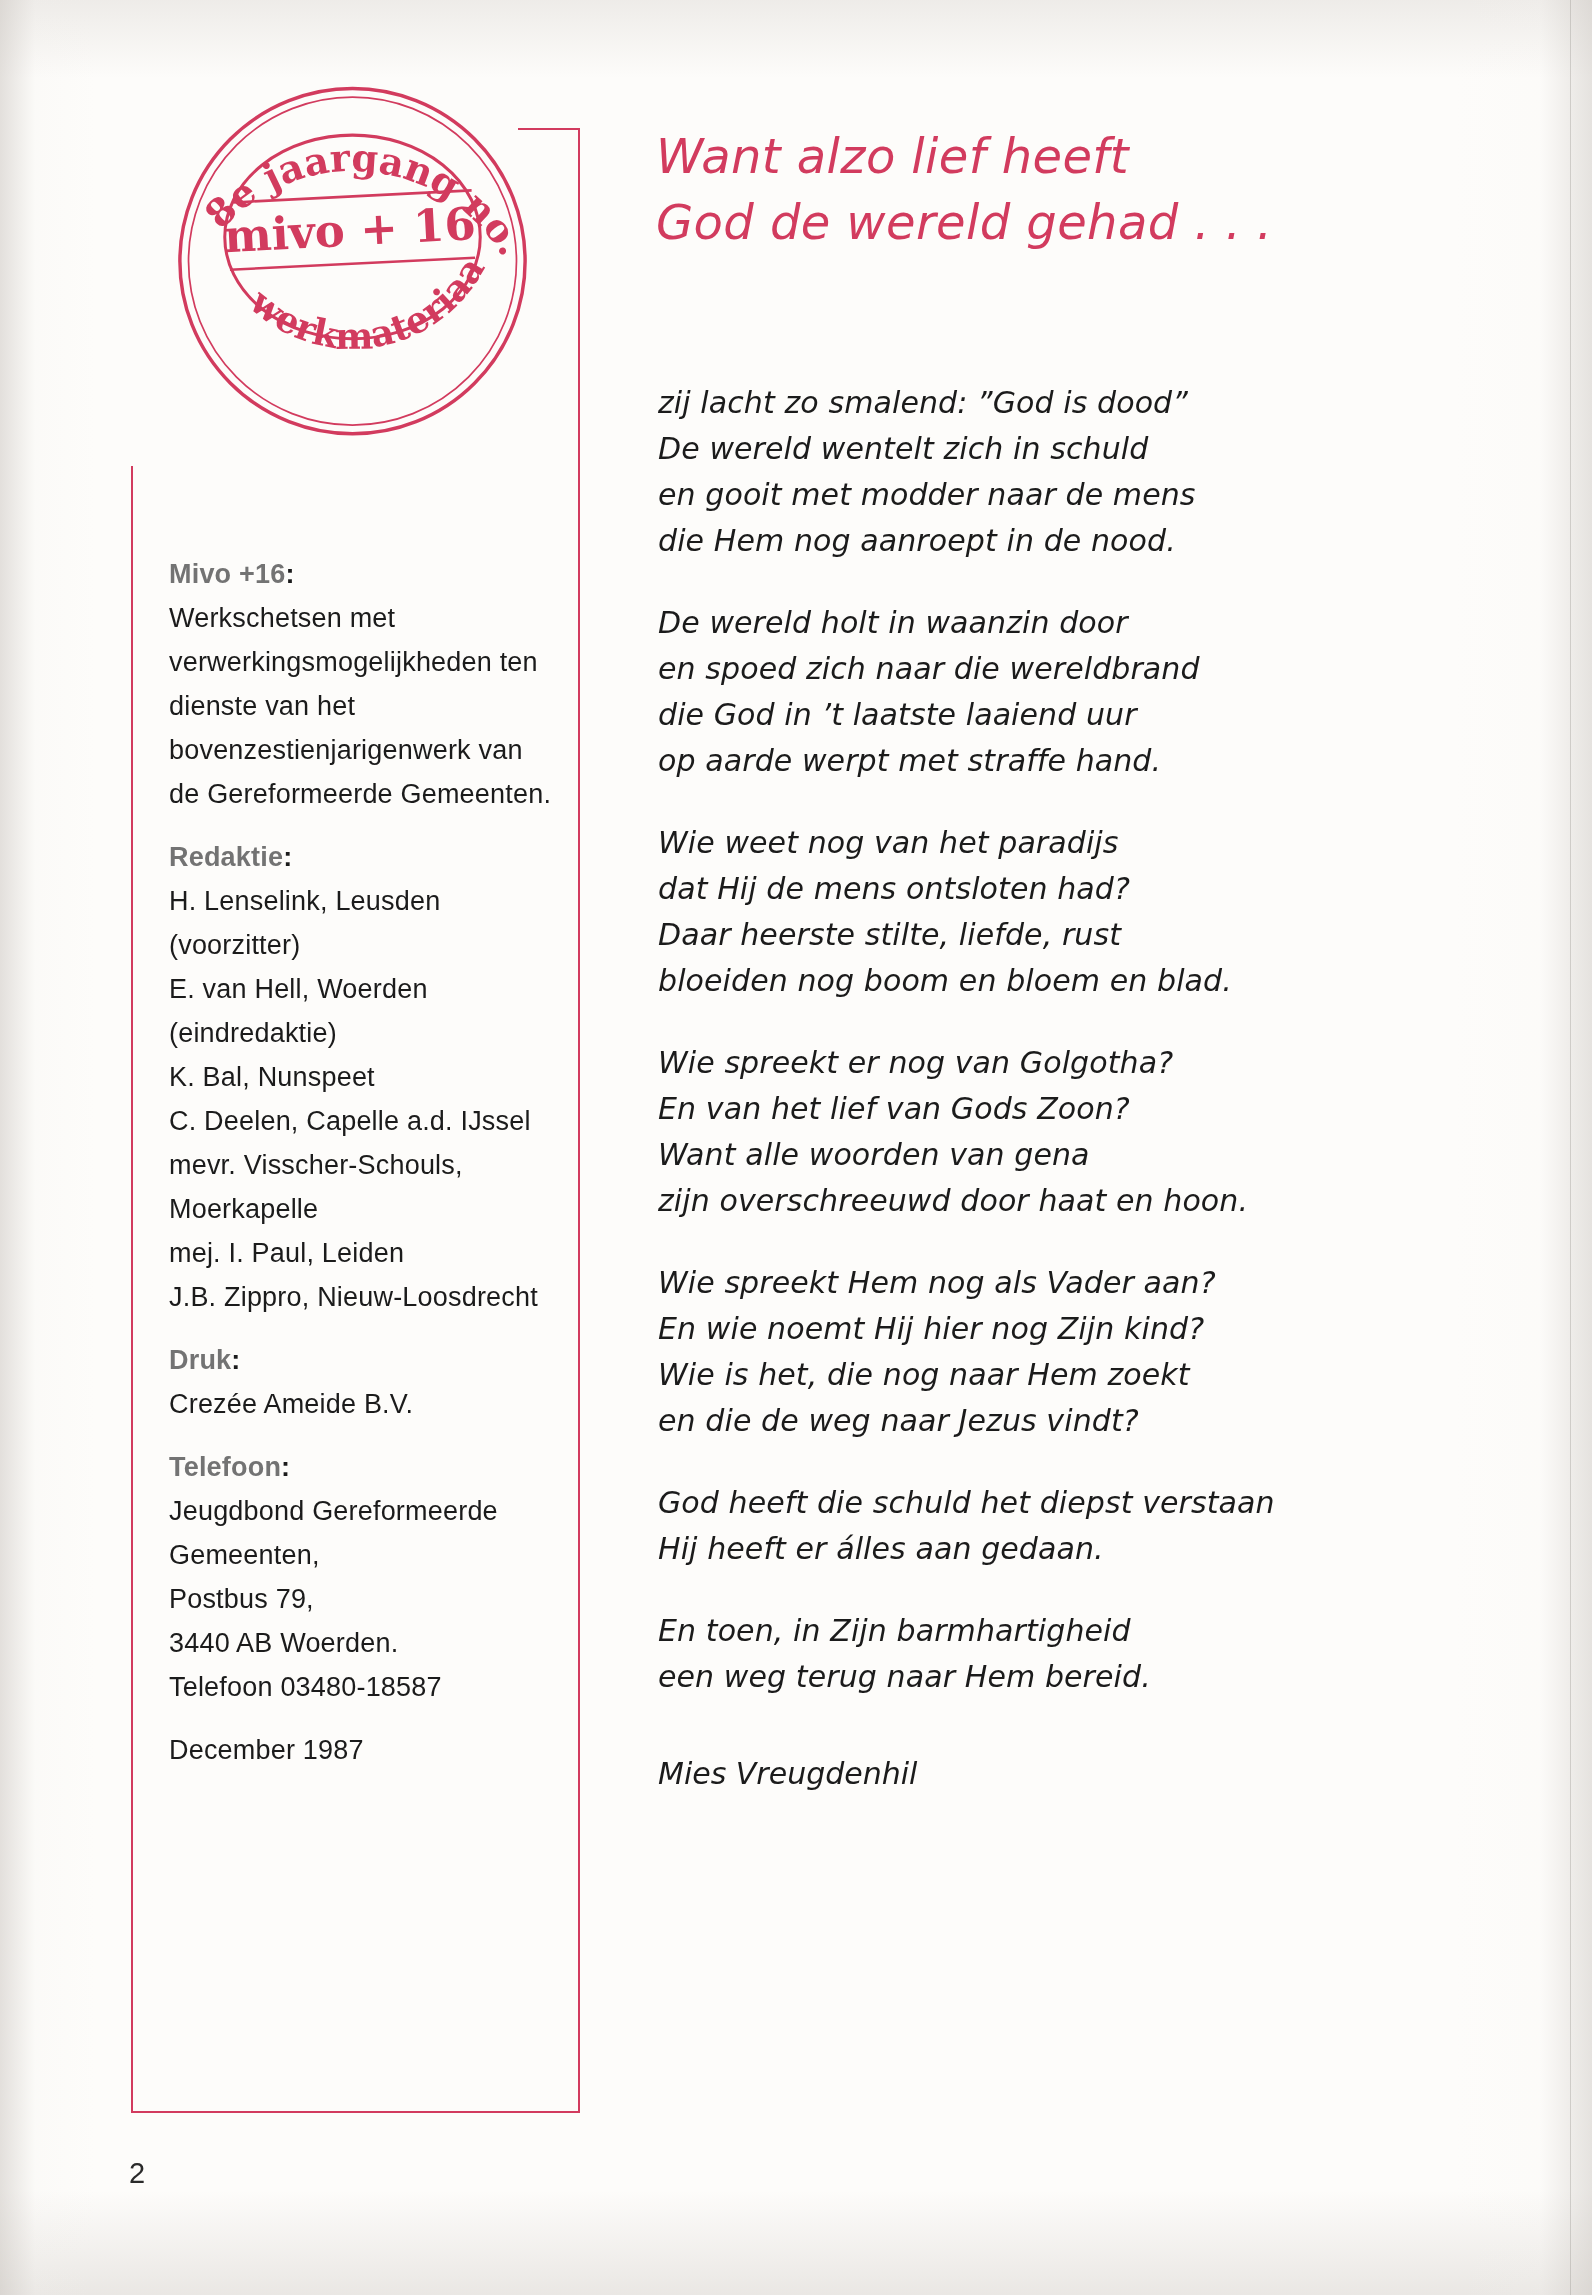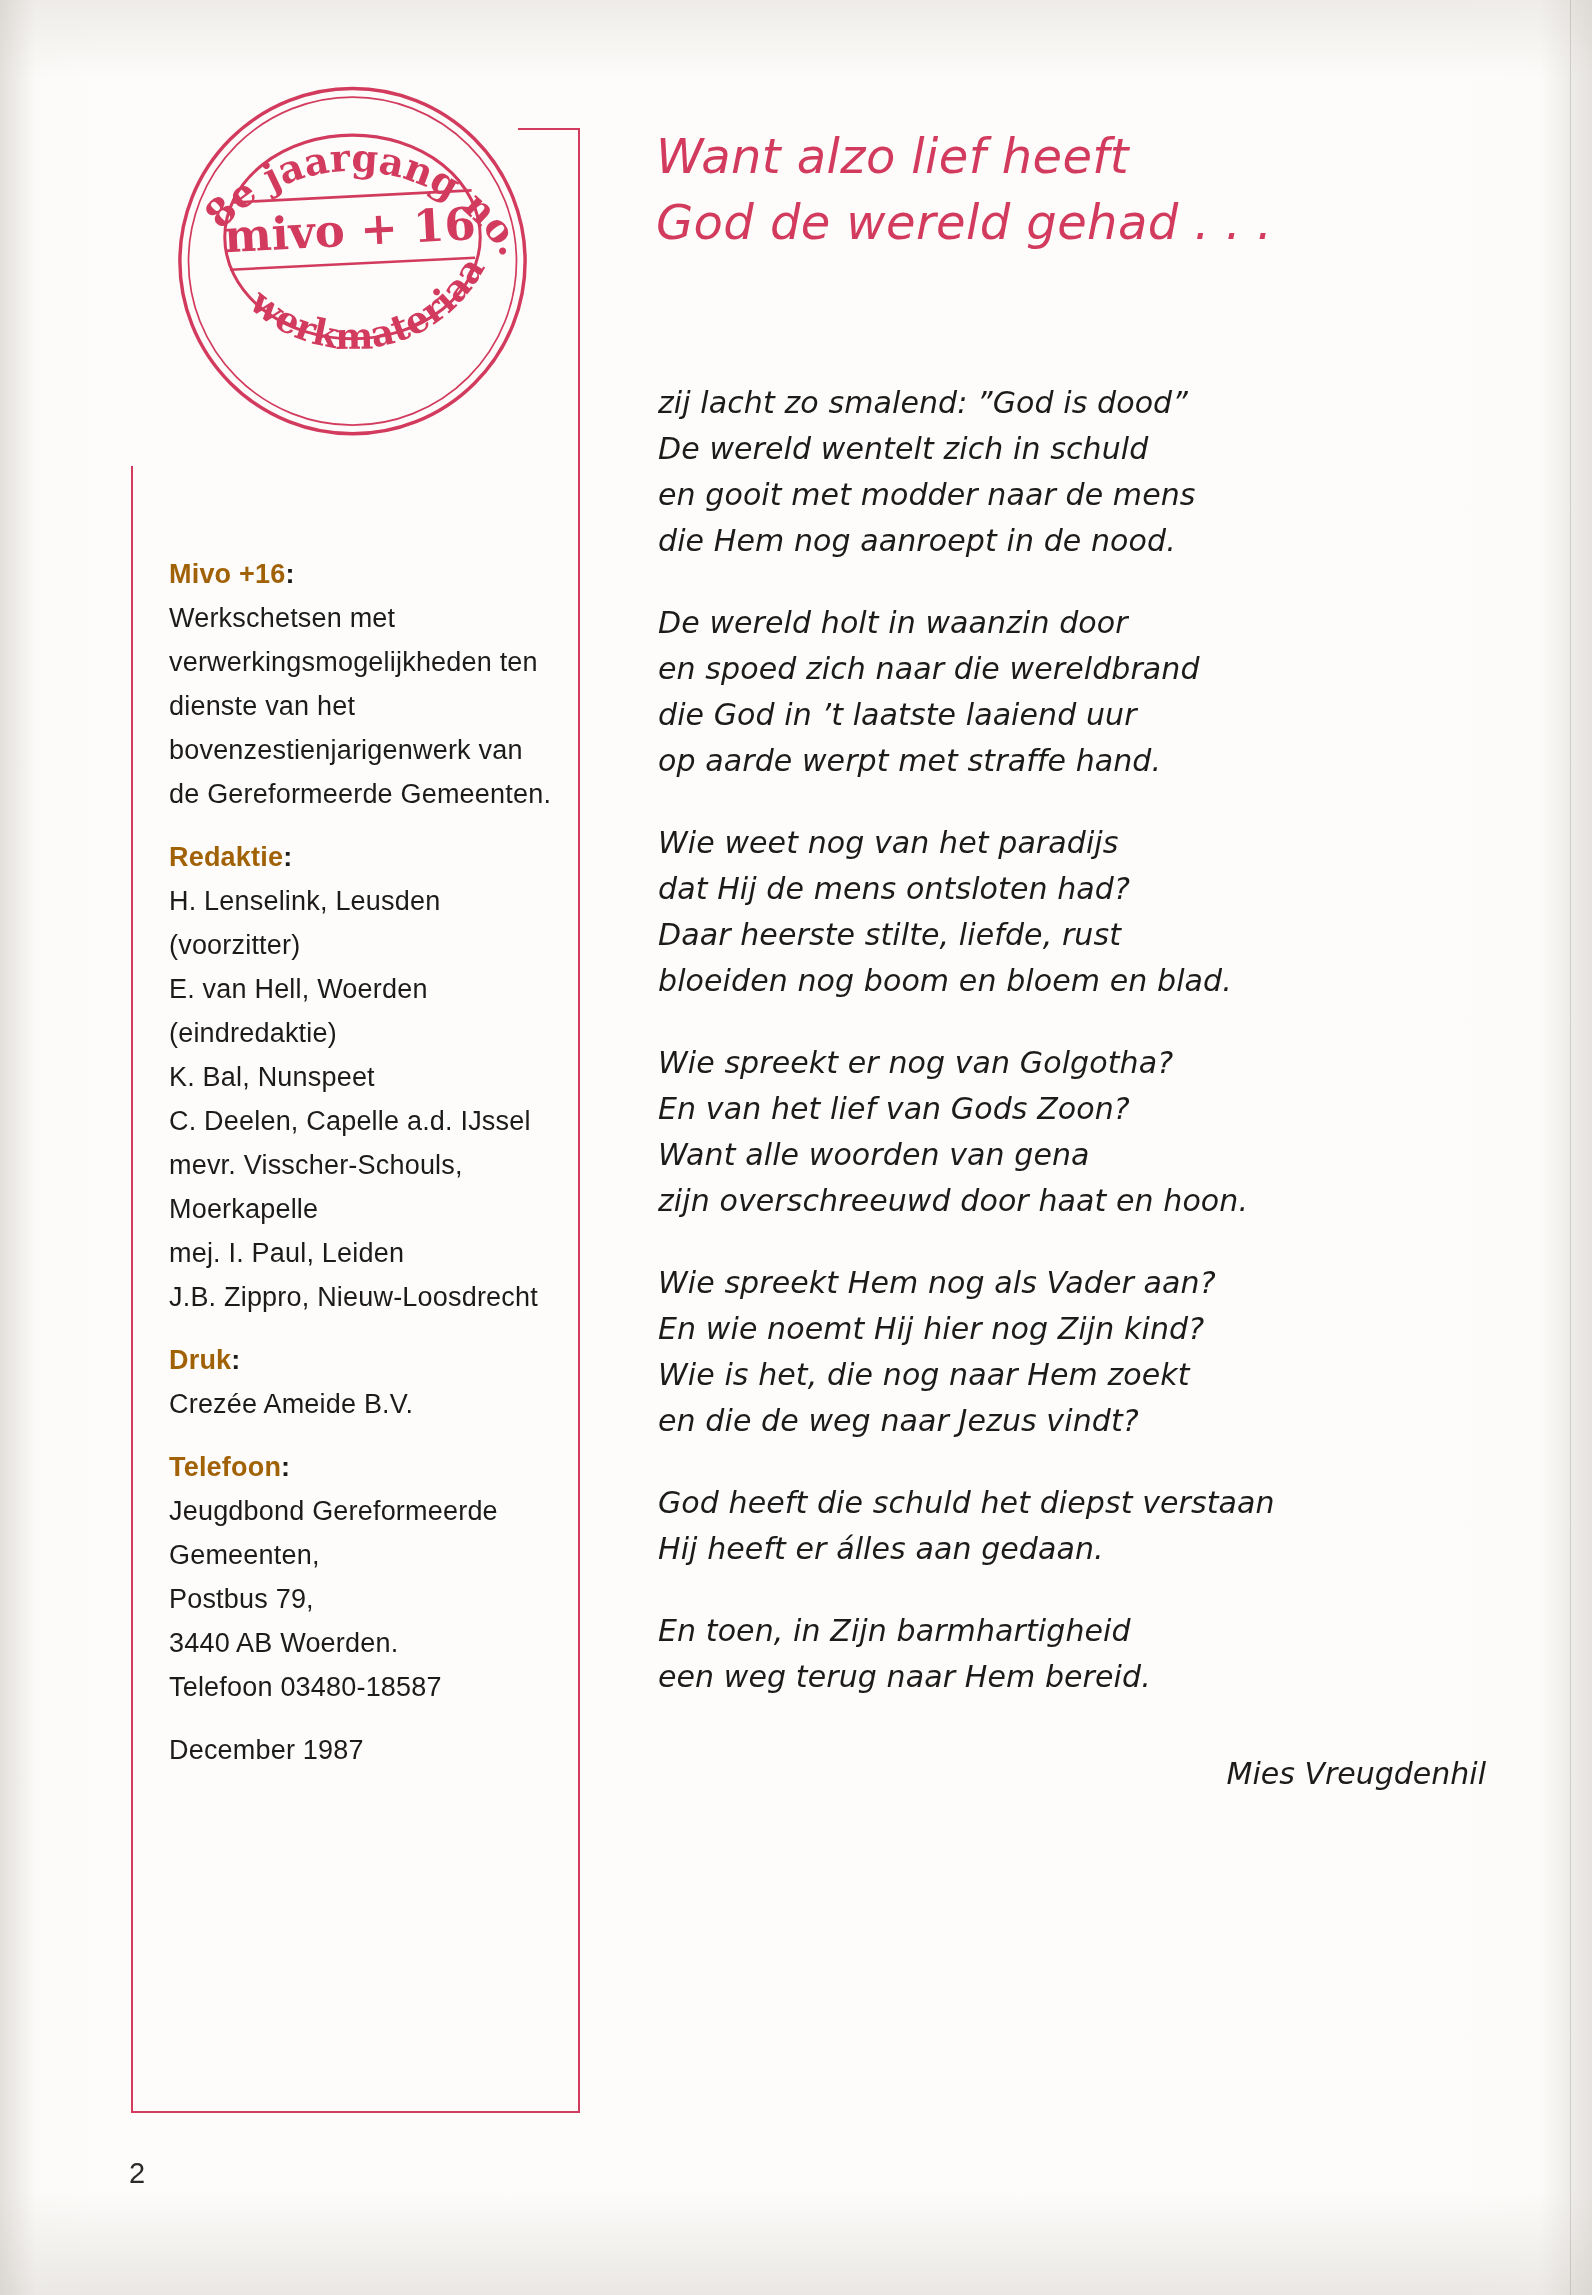--- a/index.html
+++ b/index.html
@@ -78,21 +78,21 @@
     left: 169px;
     top: 552px;
     width: 388px;
     font-size: 27px;
     line-height: 44px;
     color: #1b1b1b;
     letter-spacing: 0.2px;
   }
   #infotext .blk { margin-bottom: 19px; }
   #infotext .hd {
-    color: #a16207;
+    color: #737373;
     font-weight: bold;
   }
   #infotext .hd-colon { color: #1b1b1b; font-weight: bold; }
 
   
   #title {
     position: absolute;
     left: 656px;
     top: 123px;
     width: 820px;
@@ -116,21 +116,20 @@
     line-height: 46px;
     letter-spacing: 0.1px;
   }
   #poem .stanza { margin-bottom: 36px; }
 
   #signature {
     position: absolute;
     left: 658px;
     top: 1756px;
     width: 828px;
-    text-align: right;
     color: #1b1b1b;
     font-family: "DejaVu Sans", sans-serif;
     font-style: italic;
     font-size: 30px;
     padding-right: 10.4px;
   }
 
   #pagenum {
     position: absolute;
     left: 129px;

